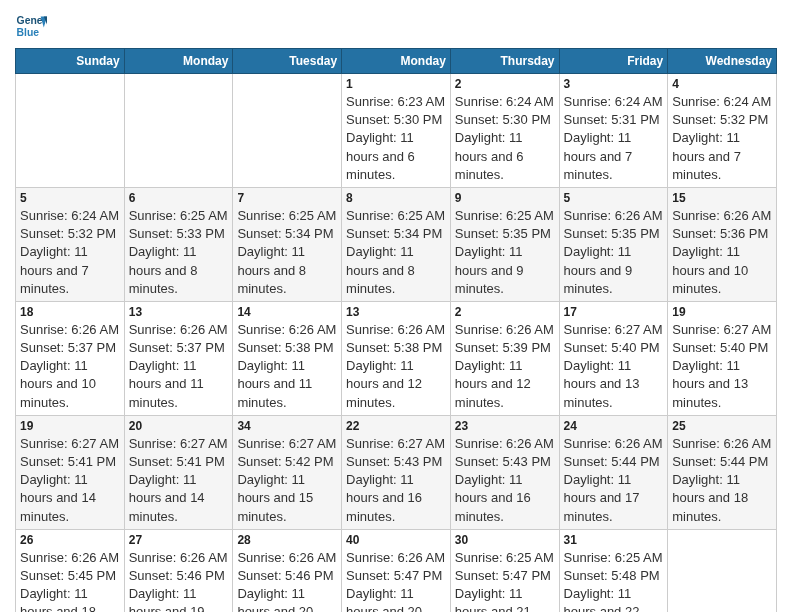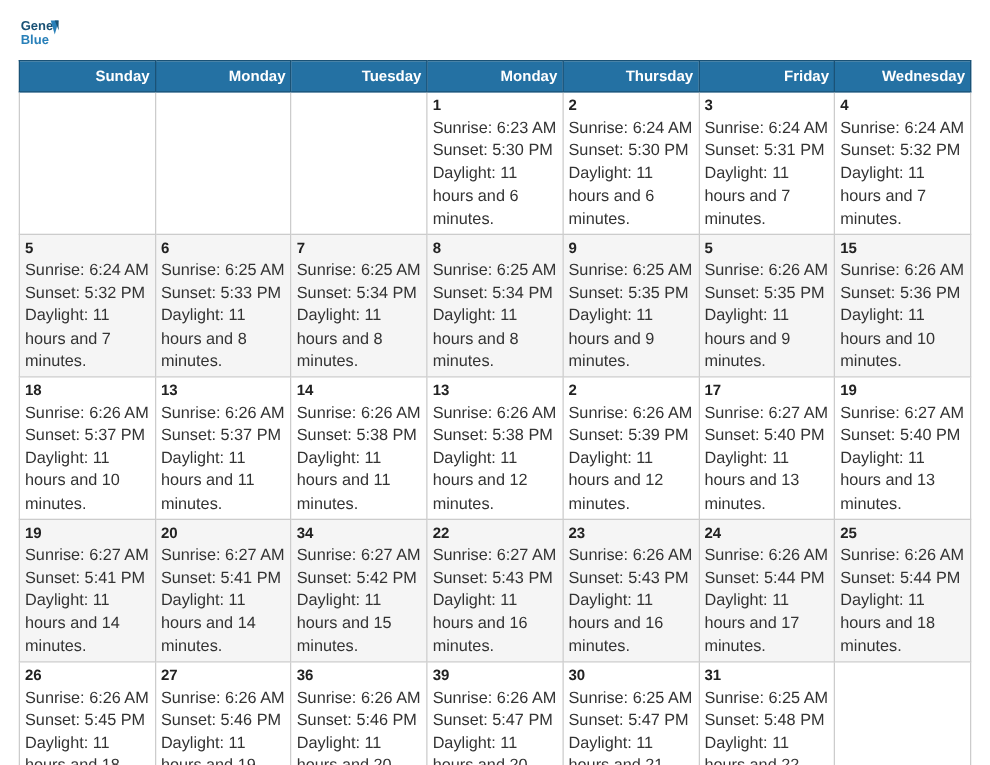--- a/index.html
+++ b/index.html
@@ -287,27 +287,27 @@
 Sunset: 5:45 PM
 Daylight: 11 hours and 18 minutes.</div>
           </td>
           <td>
             <div class="day-number">27</div>
             <div class="cell-text" style="white-space: pre-line;">Sunrise: 6:26 AM
 Sunset: 5:46 PM
 Daylight: 11 hours and 19 minutes.</div>
           </td>
           <td>
-            <div class="day-number">36</div>
+            <div class="day-number">28</div>
             <div class="cell-text" style="white-space: pre-line;">Sunrise: 6:26 AM
 Sunset: 5:46 PM
 Daylight: 11 hours and 20 minutes.</div>
           </td>
           <td>
-            <div class="day-number">39</div>
+            <div class="day-number">40</div>
             <div class="cell-text" style="white-space: pre-line;">Sunrise: 6:26 AM
 Sunset: 5:47 PM
 Daylight: 11 hours and 20 minutes.</div>
           </td>
           <td>
             <div class="day-number">30</div>
             <div class="cell-text" style="white-space: pre-line;">Sunrise: 6:25 AM
 Sunset: 5:47 PM
 Daylight: 11 hours and 21 minutes.</div>
           </td>

